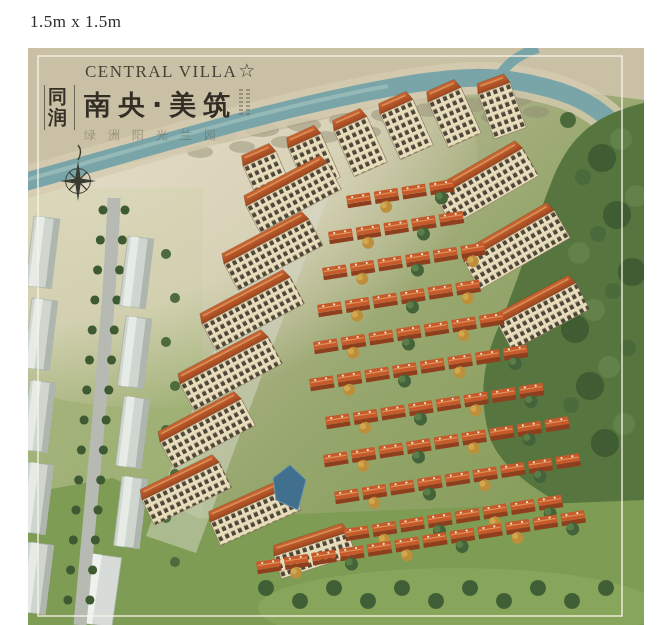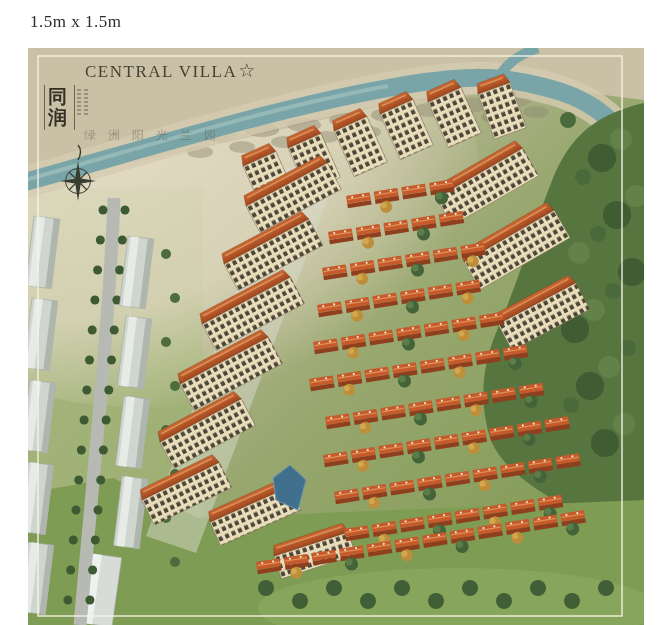--- a/index.html
+++ b/index.html
@@ -458,20 +458,21 @@
 
     <rect x="10" y="8" width="584" height="560" fill="none" stroke="#f6f3e6" stroke-width="1.5" opacity="0.9"></rect>
   </svg>
 
   <div class="logo">
     <div class="brand-en">
       <span>CENTRAL VILLA</span><span class="star">☆</span>
     </div>
     <div class="brand-row">
       <div class="tongrun">同润</div>
+      <div class="brand-cn">南央·美筑</div>
       <div class="seal-marks">
           <i></i>
           <i></i>
         </div>
     </div>
     <div class="brand-sub">绿洲阳光兰园</div>
   </div>
 </div>
 
 </body></html>

